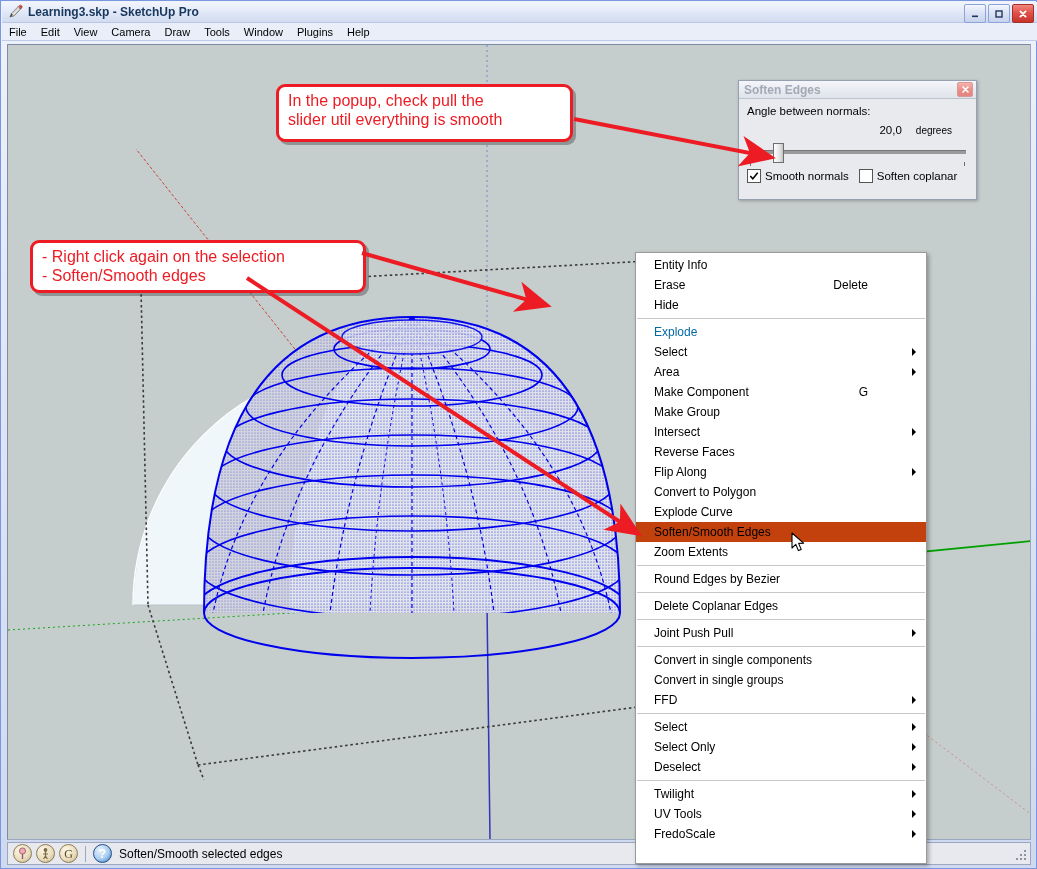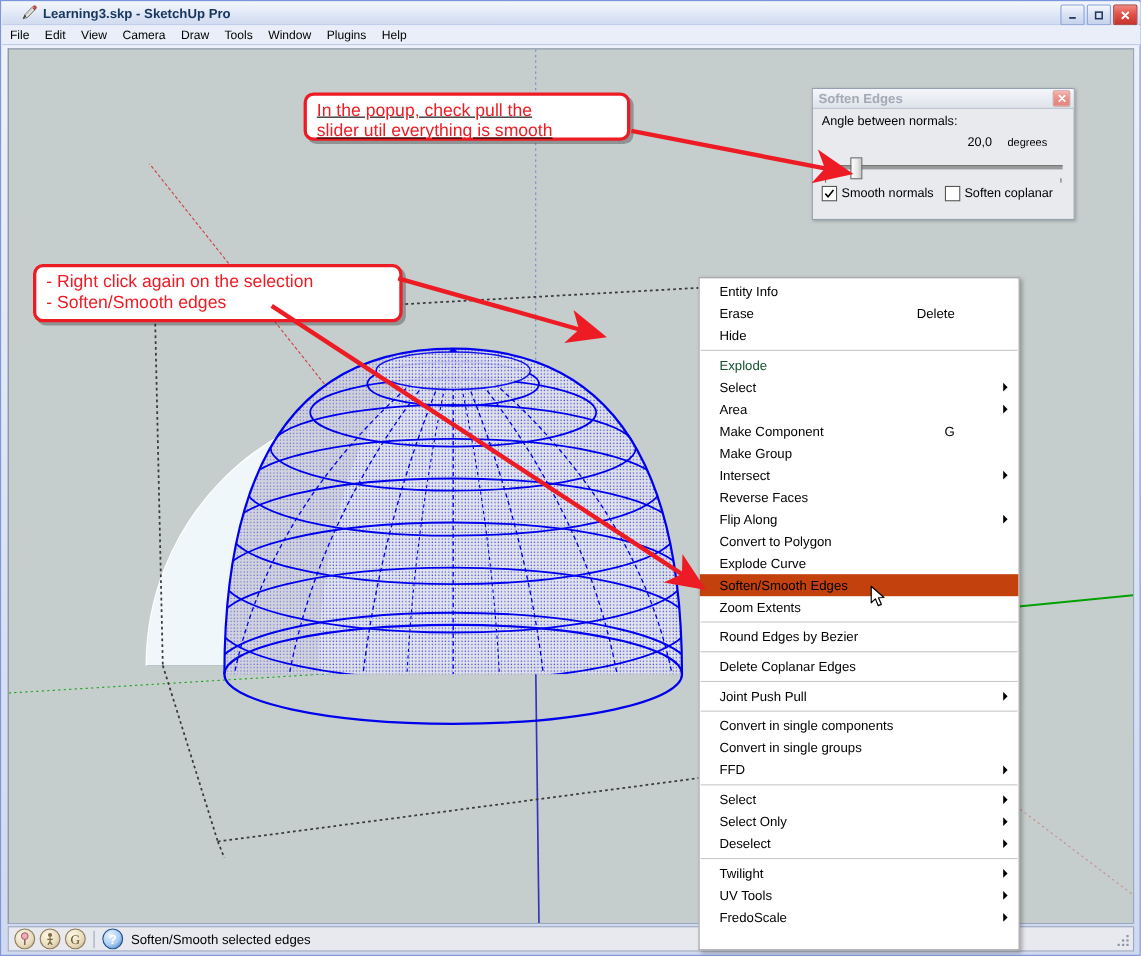--- a/index.html
+++ b/index.html
@@ -17,21 +17,20 @@
     background:linear-gradient(to bottom,#eef2fb 0%,#dbe3f4 55%,#cfd9ef 100%);
     border:1px solid #7a96df;
     box-sizing:border-box;
   }
   .titlebar{
     position:absolute;left:1px;top:1px;width:1035px;height:21px;
     background:linear-gradient(to bottom,#f2f5fd 0%,#e5ebf8 42%,#dde5f6 60%,#d2dcf0 100%);
     display:flex;align-items:center;
     border-bottom:1px solid #b9c6e8;
     box-sizing:border-box;
-    padding-left:11px;
   }
   .title-icon{
     width:16px;height:16px;margin-left:5px;margin-right:5px;
     position:relative;flex:0 0 auto;
   }
   .title-icon svg{display:block;}
   .title-text{
     font-size:12px;font-weight:bold;color:#17365d;
     letter-spacing:0px;white-space:nowrap;
   }
@@ -160,41 +159,41 @@
     box-shadow:2px 2px 4px rgba(0,0,0,0.3);
     padding:2px 0;
     overflow:hidden;
     height:612px;
   }
   .ctx-item{
     position:relative;height:20px;display:flex;align-items:center;
     font-size:12px;color:#000;padding-left:18px;padding-right:12px;
     white-space:nowrap;
   }
-  .ctx-item.disabled{color:#14532d;}
+  .ctx-item.disabled{color:#0369a1;}
   .ctx-item.selected{background:#c2410c;}
   .ctx-shortcut{position:absolute;right:58px;font-size:12px;color:#000;}
   .ctx-arrow{
     position:absolute;right:10px;width:0;height:0;
     border-left:4px solid #000;border-top:4px solid transparent;border-bottom:4px solid transparent;
   }
   .ctx-sep{height:1px;background:#c8c8c8;margin:3px 1px;}
 
   
   .callout{
     position:absolute;
     background:#fff;border:3px solid #ed1c24;border-radius:9px;
     box-shadow:3px 3px 0 rgba(40,40,40,0.35);
     padding:5px 9px;
     box-sizing:border-box;
   }
   .callout div{
     font-size:16px;color:#ed1c24;line-height:1.16;white-space:nowrap;
   }
-  #callout-popup{left:276px;top:84px;width:297px;height:44px;text-decoration:underline;}
+  #callout-popup{left:276px;top:84px;width:297px;height:58px;}
   #callout-rightclick{left:30px;top:240px;width:336px;height:53px;}
 
   .overlay-arrows{position:absolute;left:0;top:0;width:1037px;height:869px;pointer-events:none;}
   .overlay-arrows svg{display:block;}
 </style>
 </head>
 <body>
 
 <div id="app">
 

